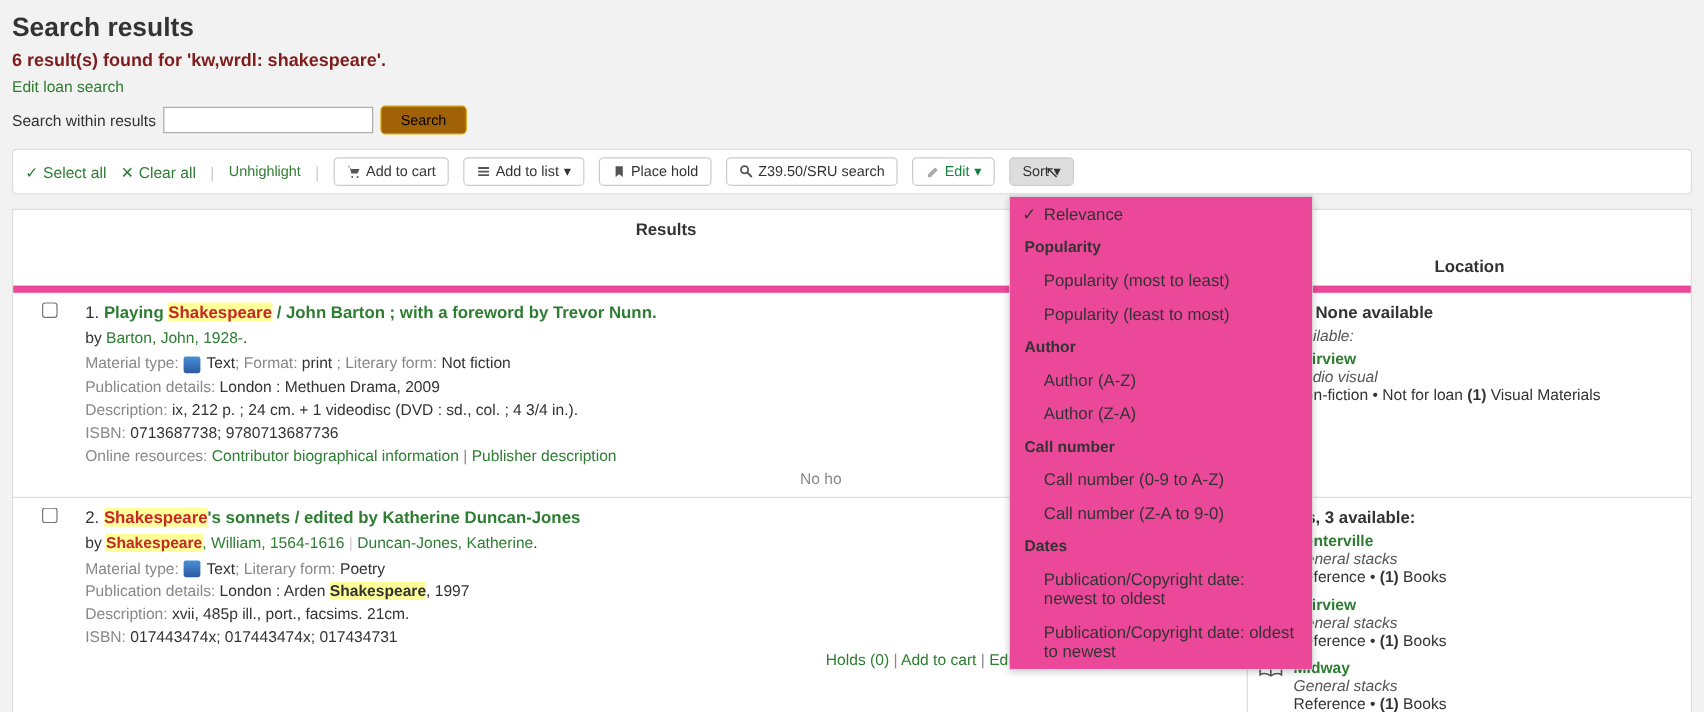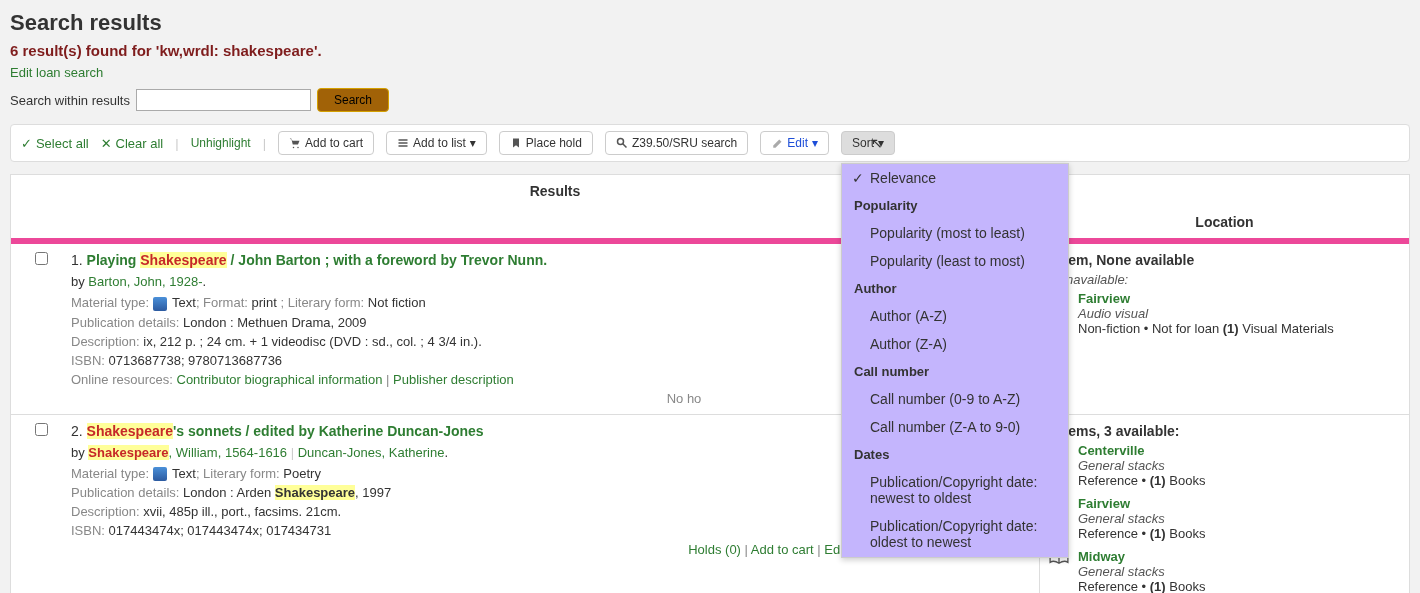--- a/index.html
+++ b/index.html
@@ -9,21 +9,21 @@
 .subhead { font-size: 15px; color: #7f1d1d; font-weight: bold; margin-bottom: 6px; }
 .edit-link { color: #2e7d32; font-size: 13px; cursor: pointer; }
 .search-within { margin-top: 8px; display: flex; align-items: center; gap: 6px; }
 .search-within label { font-size: 13px; }
 .search-within input { width: 175px; height: 22px; border: 1px solid #aaa; padding: 0 4px; }
 .btn-yellow { background: #a16207; border: 1px solid #d4a000; padding: 4px 16px; border-radius: 4px; font-size: 12px; cursor: pointer; }
 .toolbar { margin-top: 12px; background: #fff; border: 1px solid #ddd; border-radius: 4px; padding: 6px 10px; display: flex; align-items: center; gap: 12px; }
 .green-action { color: #2e7d32; font-size: 13px; cursor: pointer; display: inline-flex; align-items: center; gap: 4px; }
 .divider { color: #ccc; }
 .toolbar-btn { background: #fff; border: 1px solid #ccc; border-radius: 4px; padding: 4px 10px; font-size: 12px; cursor: pointer; display: inline-flex; align-items: center; gap: 4px; color: #333; }
-.toolbar-btn.disabled { color: #1d4ed8; cursor: not-allowed; align-items: flex-end; }
+.toolbar-btn.disabled { color: #15803d; cursor: not-allowed; align-items: flex-end; }
 .toolbar-btn.active { background: #ddd; }
 .results-area { margin-top: 12px; background: #fff; border: 1px solid #ddd; }
 .results-header { display: flex; border-bottom: 6px solid #ec4899; }
 .col-check { width: 60px; }
 .col-main { flex: 1; text-align: center; font-weight: bold; padding: 8px; font-size: 14px; }
 .col-loc { width: 370px; text-align: center; font-weight: bold; padding: 8px; font-size: 14px; border-left: 1px solid #ddd; margin-top: 31px; }
 .result-row { display: flex; border-bottom: 1px solid #ddd; }
 .result-check { width: 60px; text-align: center; padding-top: 8px; }
 .result-main { flex: 1; padding: 8px 8px 8px 0; position: relative; }
 .result-loc { width: 370px; padding: 8px; border-left: 1px solid #ddd; }
@@ -39,21 +39,21 @@
 .actions-row { text-align: right; font-size: 13px; color: #888; }
 .actions-row a { color: #2e7d32; }
 .noholds { color: #888; }
 .loc-head { font-weight: bold; font-size: 14px; margin-bottom: 4px; }
 .loc-unavail { font-style: italic; font-size: 13px; color: #555; margin-bottom: 4px; }
 .loc-item { display: flex; gap: 8px; margin-bottom: 8px; font-size: 13px; }
 .loc-icon { width: 22px; height: 18px; flex-shrink: 0; }
 .loc-text .branch { font-weight: bold; color: #2e7d32; }
 .loc-text .shelf { font-style: italic; color: #555; }
 .loc-text .ref { color: #333; }
-.sort-dropdown { position: absolute; top: 32px; left: 0; width: 228px; background: #c4b5fd; border: 1px solid #ccc; box-shadow: 0 2px 6px rgba(0,0,0,0.2); z-index: 100; max-height: 395px; overflow-y: scroll; }
+.sort-dropdown { position: absolute; top: 32px; left: 0; width: 253px; background: #ec4899; border: 1px solid #ccc; box-shadow: 0 2px 6px rgba(0,0,0,0.2); z-index: 100; max-height: 395px; overflow-y: scroll; }
 .sort-item { padding: 6px 12px 6px 28px; font-size: 14px; color: #333; cursor: pointer; position: relative; }
 .sort-item.checked::before { content: "✓"; position: absolute; left: 10px; }
 .sort-group { padding: 6px 12px; font-weight: bold; font-size: 13px; color: #333; }
 .sort-wrap { position: relative; }
 .cursor-img { position: absolute; top: 4px; left: 30px; font-size: 14px; pointer-events: none; }
 svg.mini { width: 12px; height: 12px; vertical-align: middle; }
 .open-book { width: 22px; height: 16px; }
 </style>
 </head>
 <body>

